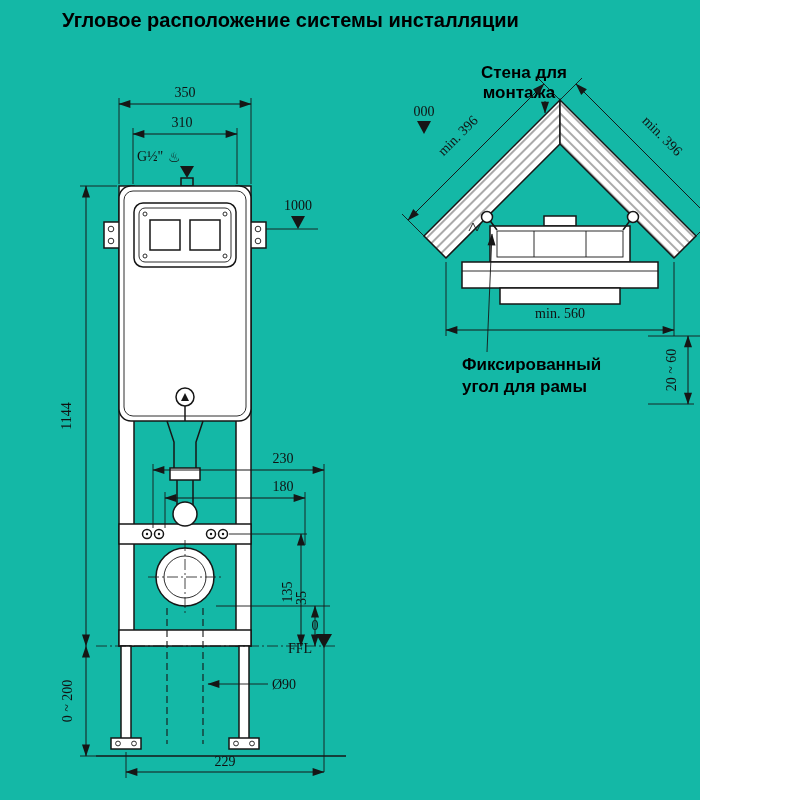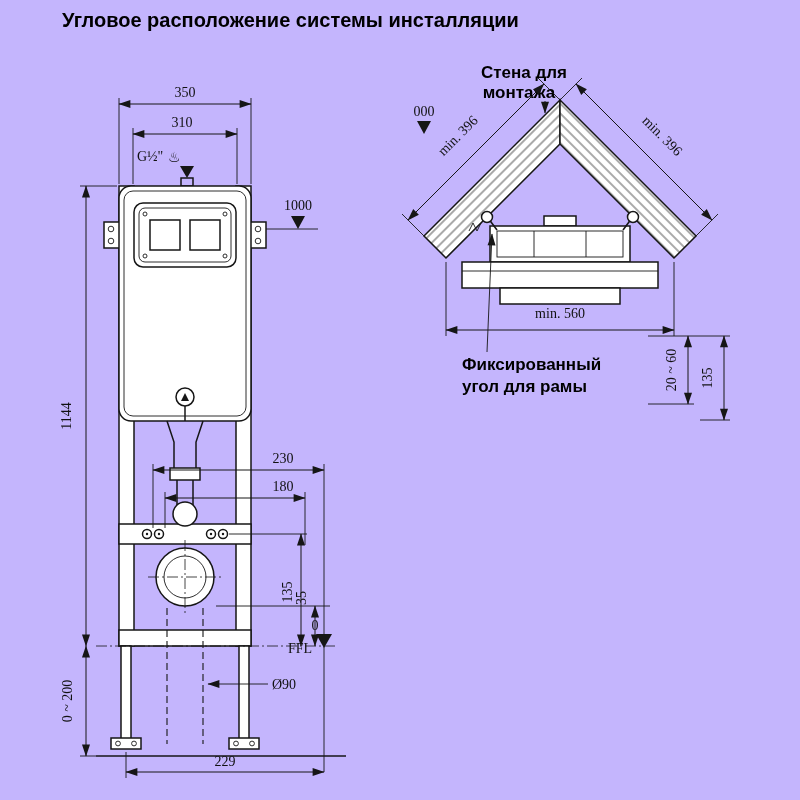--- a/index.html
+++ b/index.html
@@ -1,16 +1,16 @@
 <!DOCTYPE html>
 <html><head>
 <meta charset="utf-8">
 <style>
   html,body{margin:0;padding:0;background:#fff;}
-  .page{position:relative;width:800px;height:800px;background:#c4b5fd;overflow:hidden;
+  .page{position:relative;width:700px;height:800px;background:#14b8a6;overflow:hidden;
         font-family:"Liberation Sans",sans-serif;}
   svg{display:block;}
   .s  {stroke:#161616;fill:none;stroke-width:1.5;}
   .sf {stroke:#161616;fill:#fff;stroke-width:1.5;}
   .t  {stroke:#161616;fill:none;stroke-width:0.9;}
   .d  {stroke:#161616;fill:none;stroke-width:1;}
   .dash{stroke:#161616;fill:none;stroke-width:1.1;stroke-dasharray:7 4;}
   .cl {stroke:#161616;fill:none;stroke-width:0.8;stroke-dasharray:11 3 2 3;}
   .blk{fill:#161616;stroke:none;}
   text.num{font:14px "Liberation Serif",serif;fill:#111;}

